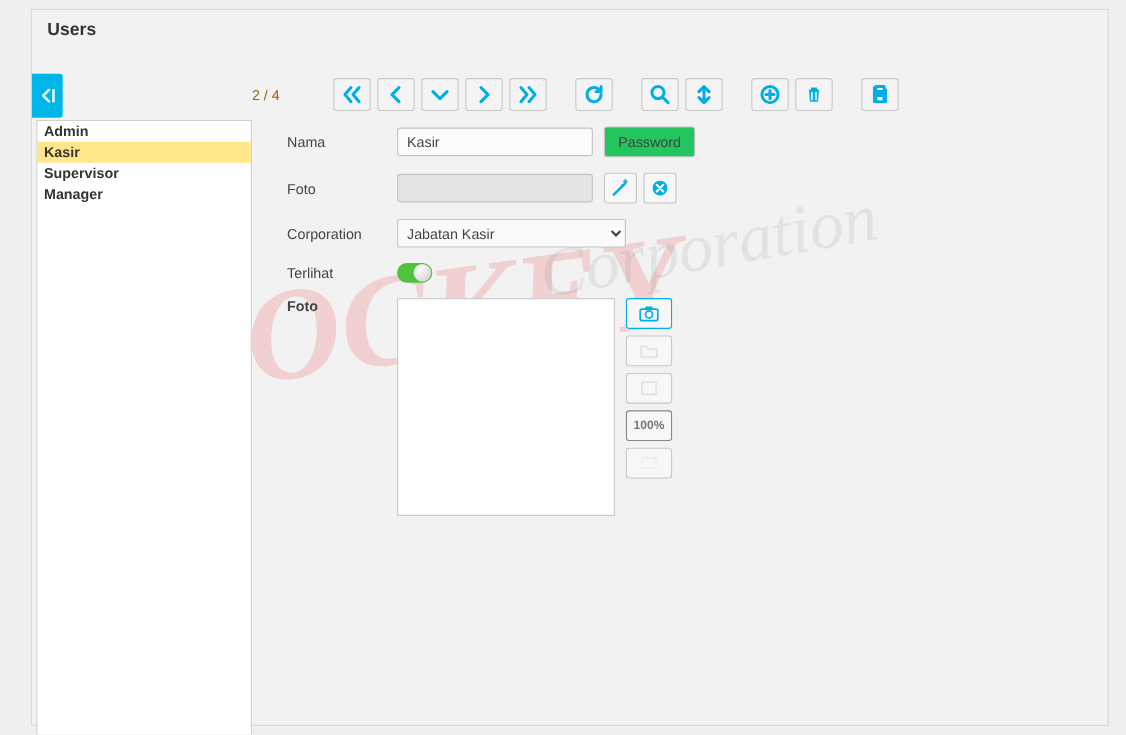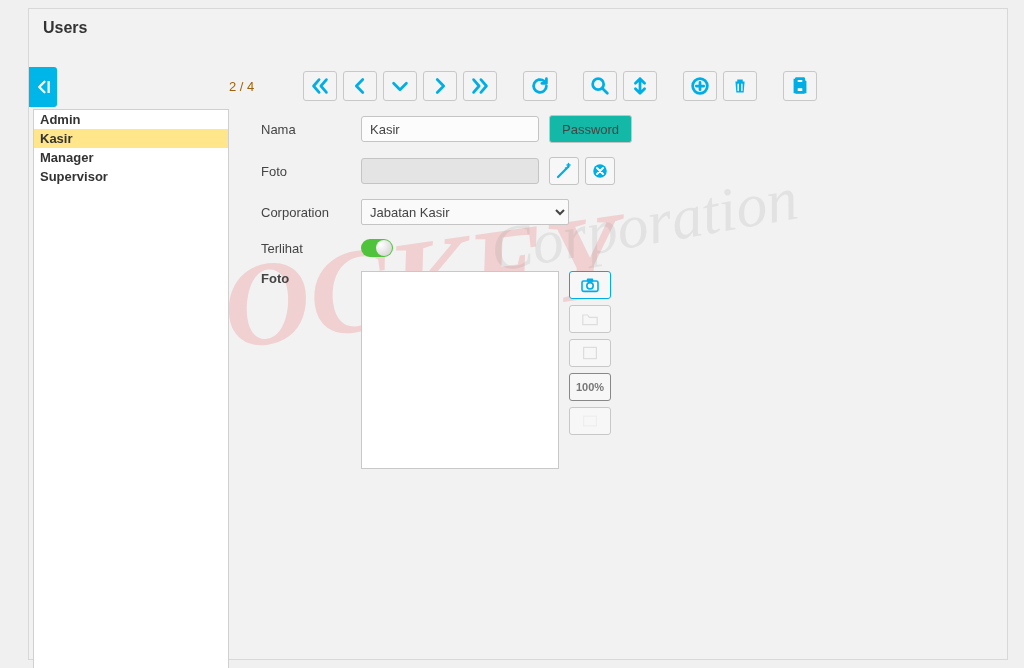--- a/index.html
+++ b/index.html
@@ -17,21 +17,21 @@
   .toolbar-btn .fill { fill:#00aee6; stroke:none; }
   .gap { width:14px; }
   .user-list { position:absolute; left:4px; top:50px; width:196px; height:560px; background:#fff; border:1px solid #d0d0d0; font-size:13px; color:#333; }
   .user-list .item { padding:2px 6px; cursor:default;font-weight:bold; }
   .user-list .item.selected { background:#ffe68a; }
   .form { position:absolute; left:204px; top:56px; }
   .form-row { display:flex; align-items:center; margin-bottom:14px; }
   .form-label { width:100px; font-size:13px; color:#444;margin-left:28px; }
   .text-input { width:178px; height:26px; border:1px solid #c4c4c4; border-radius:3px; padding:0 8px; font-size:13px; color:#444; background:#fcfcfc; }
   .text-input.readonly { background:#e4e4e4; }
-  .btn { height:28px; padding:0 12px; border:1px solid #c4c4c4; border-radius:3px; background:#14b8a6; font-size:13px; color:#444; cursor:pointer; display:flex; align-items:center; }
+  .btn { height:28px; padding:0 12px; border:1px solid #c4c4c4; border-radius:3px; background:#22c55e; font-size:13px; color:#444; cursor:pointer; display:flex; align-items:center; }
   .small-btn { width:30px; height:28px; border:1px solid #c4c4c4; border-radius:3px; background:#f7f7f7; display:flex; align-items:center; justify-content:center; cursor:pointer; }
   .small-btn svg { width:18px; height:18px; }
   .select { width:208px; height:26px; border:1px solid #c4c4c4; border-radius:2px; font-size:13px; color:#444; background:#fafafa; padding:0 4px; }
   .toggle { width:32px; height:18px; border-radius:9px; background:#4fc33b; position:relative; }
   .toggle .knob { position:absolute; right:1px; top:1px; width:16px; height:16px; border-radius:50%; background:radial-gradient(circle at 30% 30%, #fff, #ccc); }
   .photo-row { display:flex; align-items:flex-start;font-weight:bold; }
   .photo-box { width:198px; height:198px; border:1px solid #c8c8c8; background:#fff; }
   .photo-buttons { margin-left:10px; display:flex; flex-direction:column; gap:6px; }
   .photo-btn { width:42px; height:28px; border:1px solid #c8c8c8; border-radius:3px; background:#f7f7f7; display:flex; align-items:center; justify-content:center; cursor:pointer; font-size:11px; color:#777; }
   .photo-btn.active { border:1px solid #00aee6; }
@@ -133,22 +133,22 @@
               <path class="fill" d="M5 4h11l3 3v13H5z"></path>
               <rect x="8" y="4" width="8" height="5" fill="#fff"></rect>
               <rect x="8" y="13" width="8" height="6" fill="#fff"></rect>
             </svg>
         </div>
       </div>
 
       <div class="user-list" id="user-list">
           <div class="item">Admin</div>
           <div class="item selected">Kasir</div>
+          <div class="item">Supervisor</div>
           <div class="item">Manager</div>
-          <div class="item">Supervisor</div>
         </div>
 
       <div class="form">
         <div class="form-row">
           <div class="form-label">Nama</div>
           <input class="text-input" value="Kasir" style="">
           <div style="width:10px"></div>
           <button class="btn">Password</button>
         </div>
 

